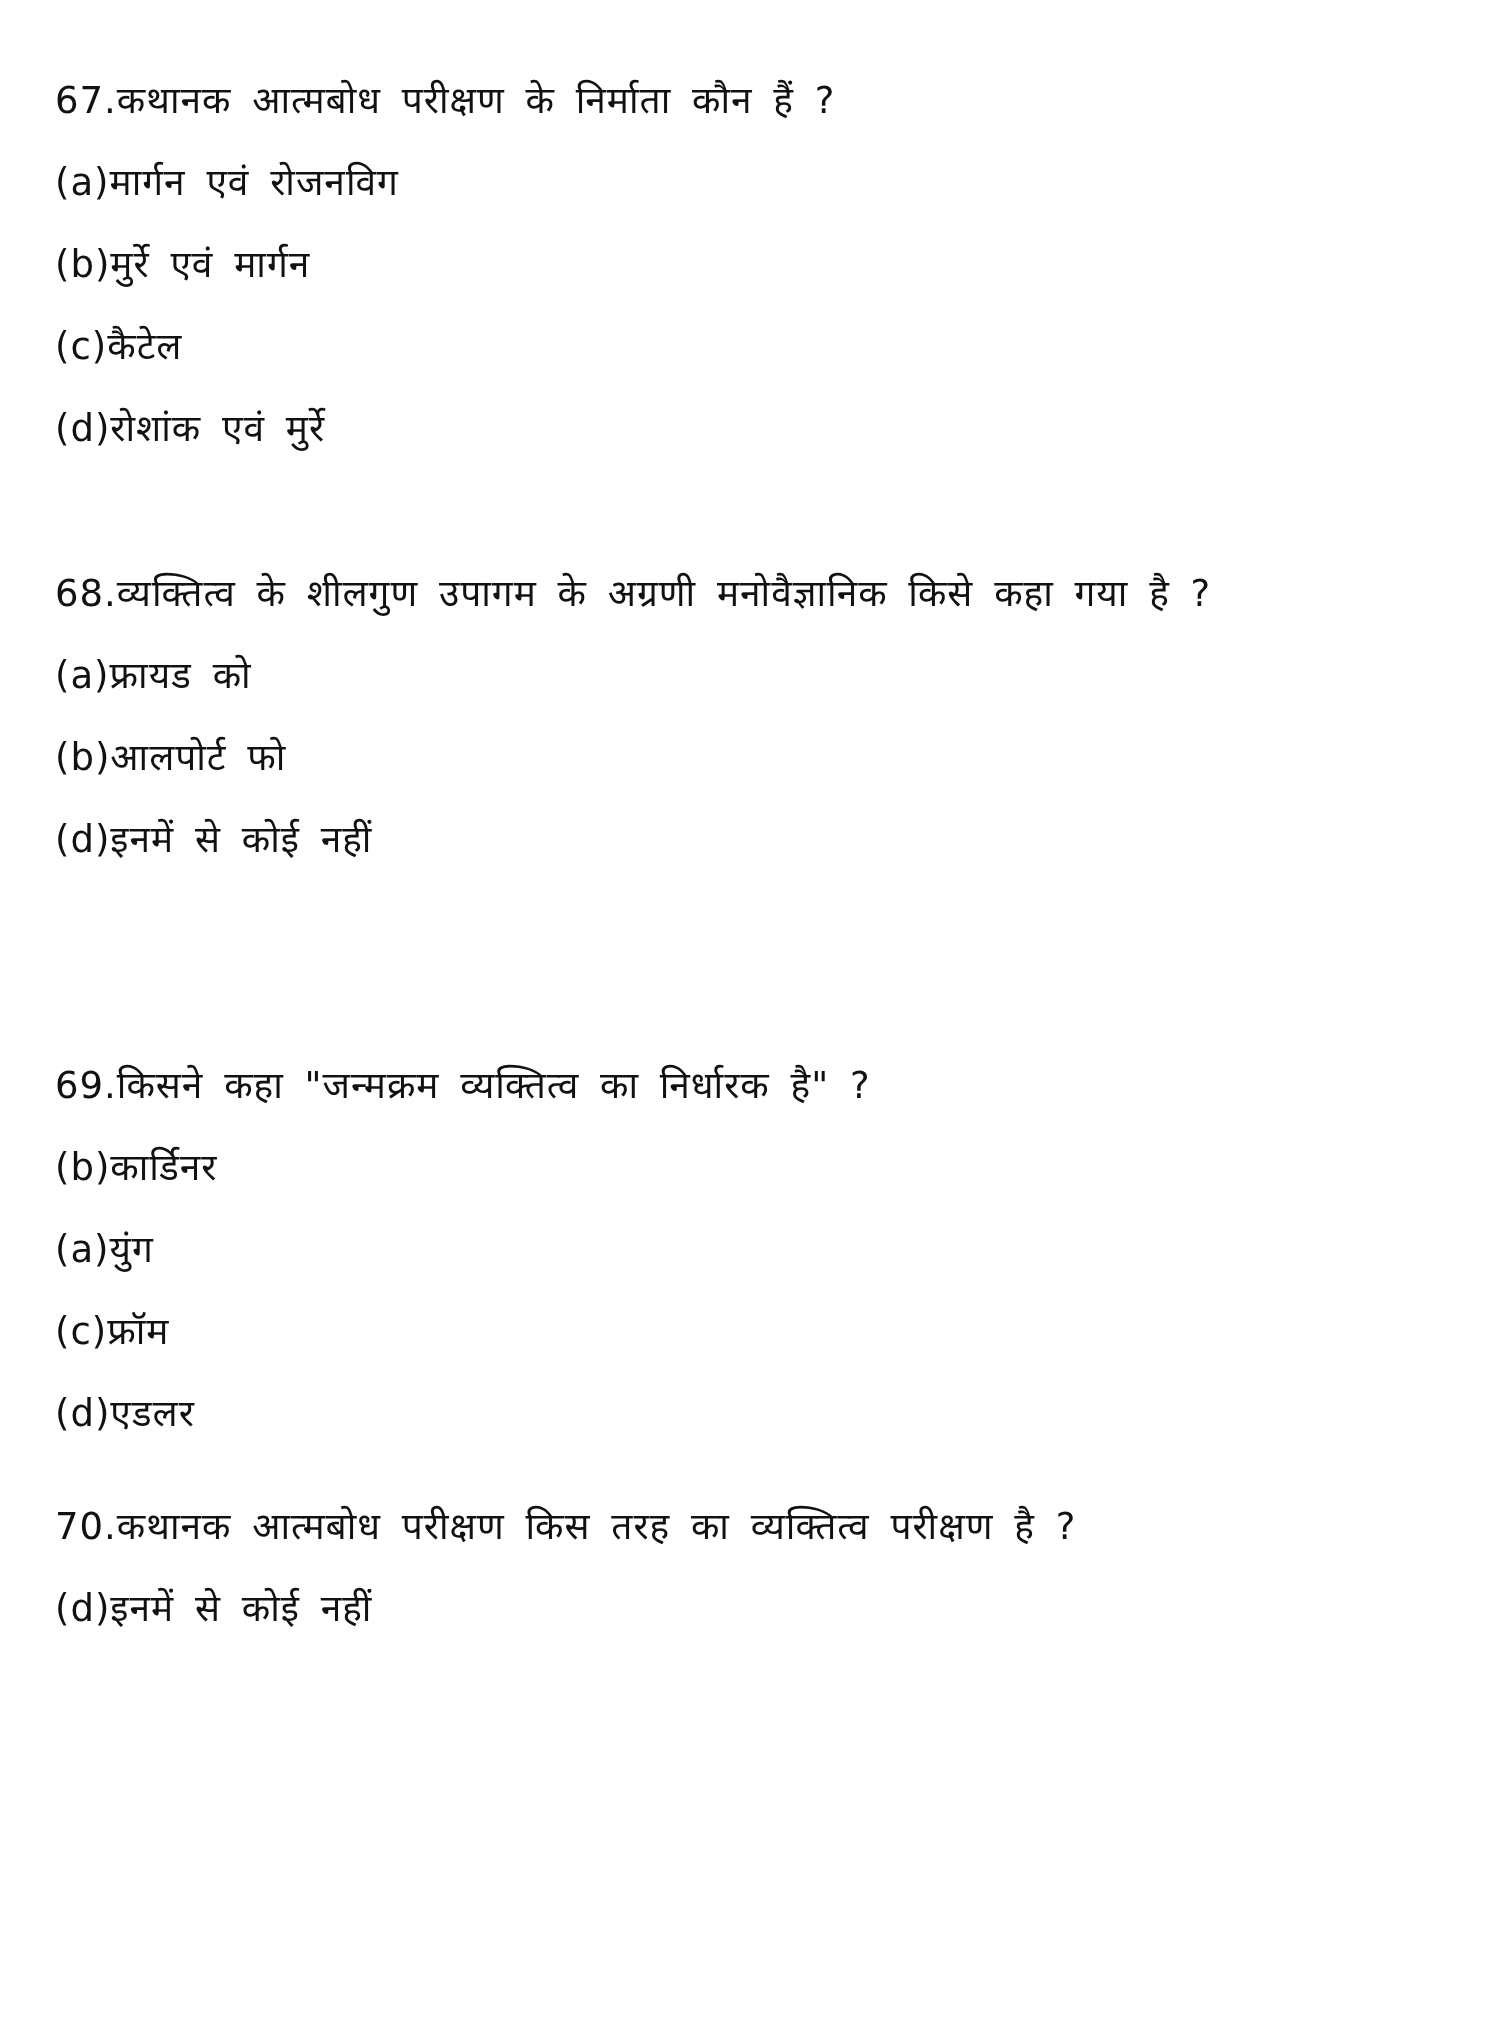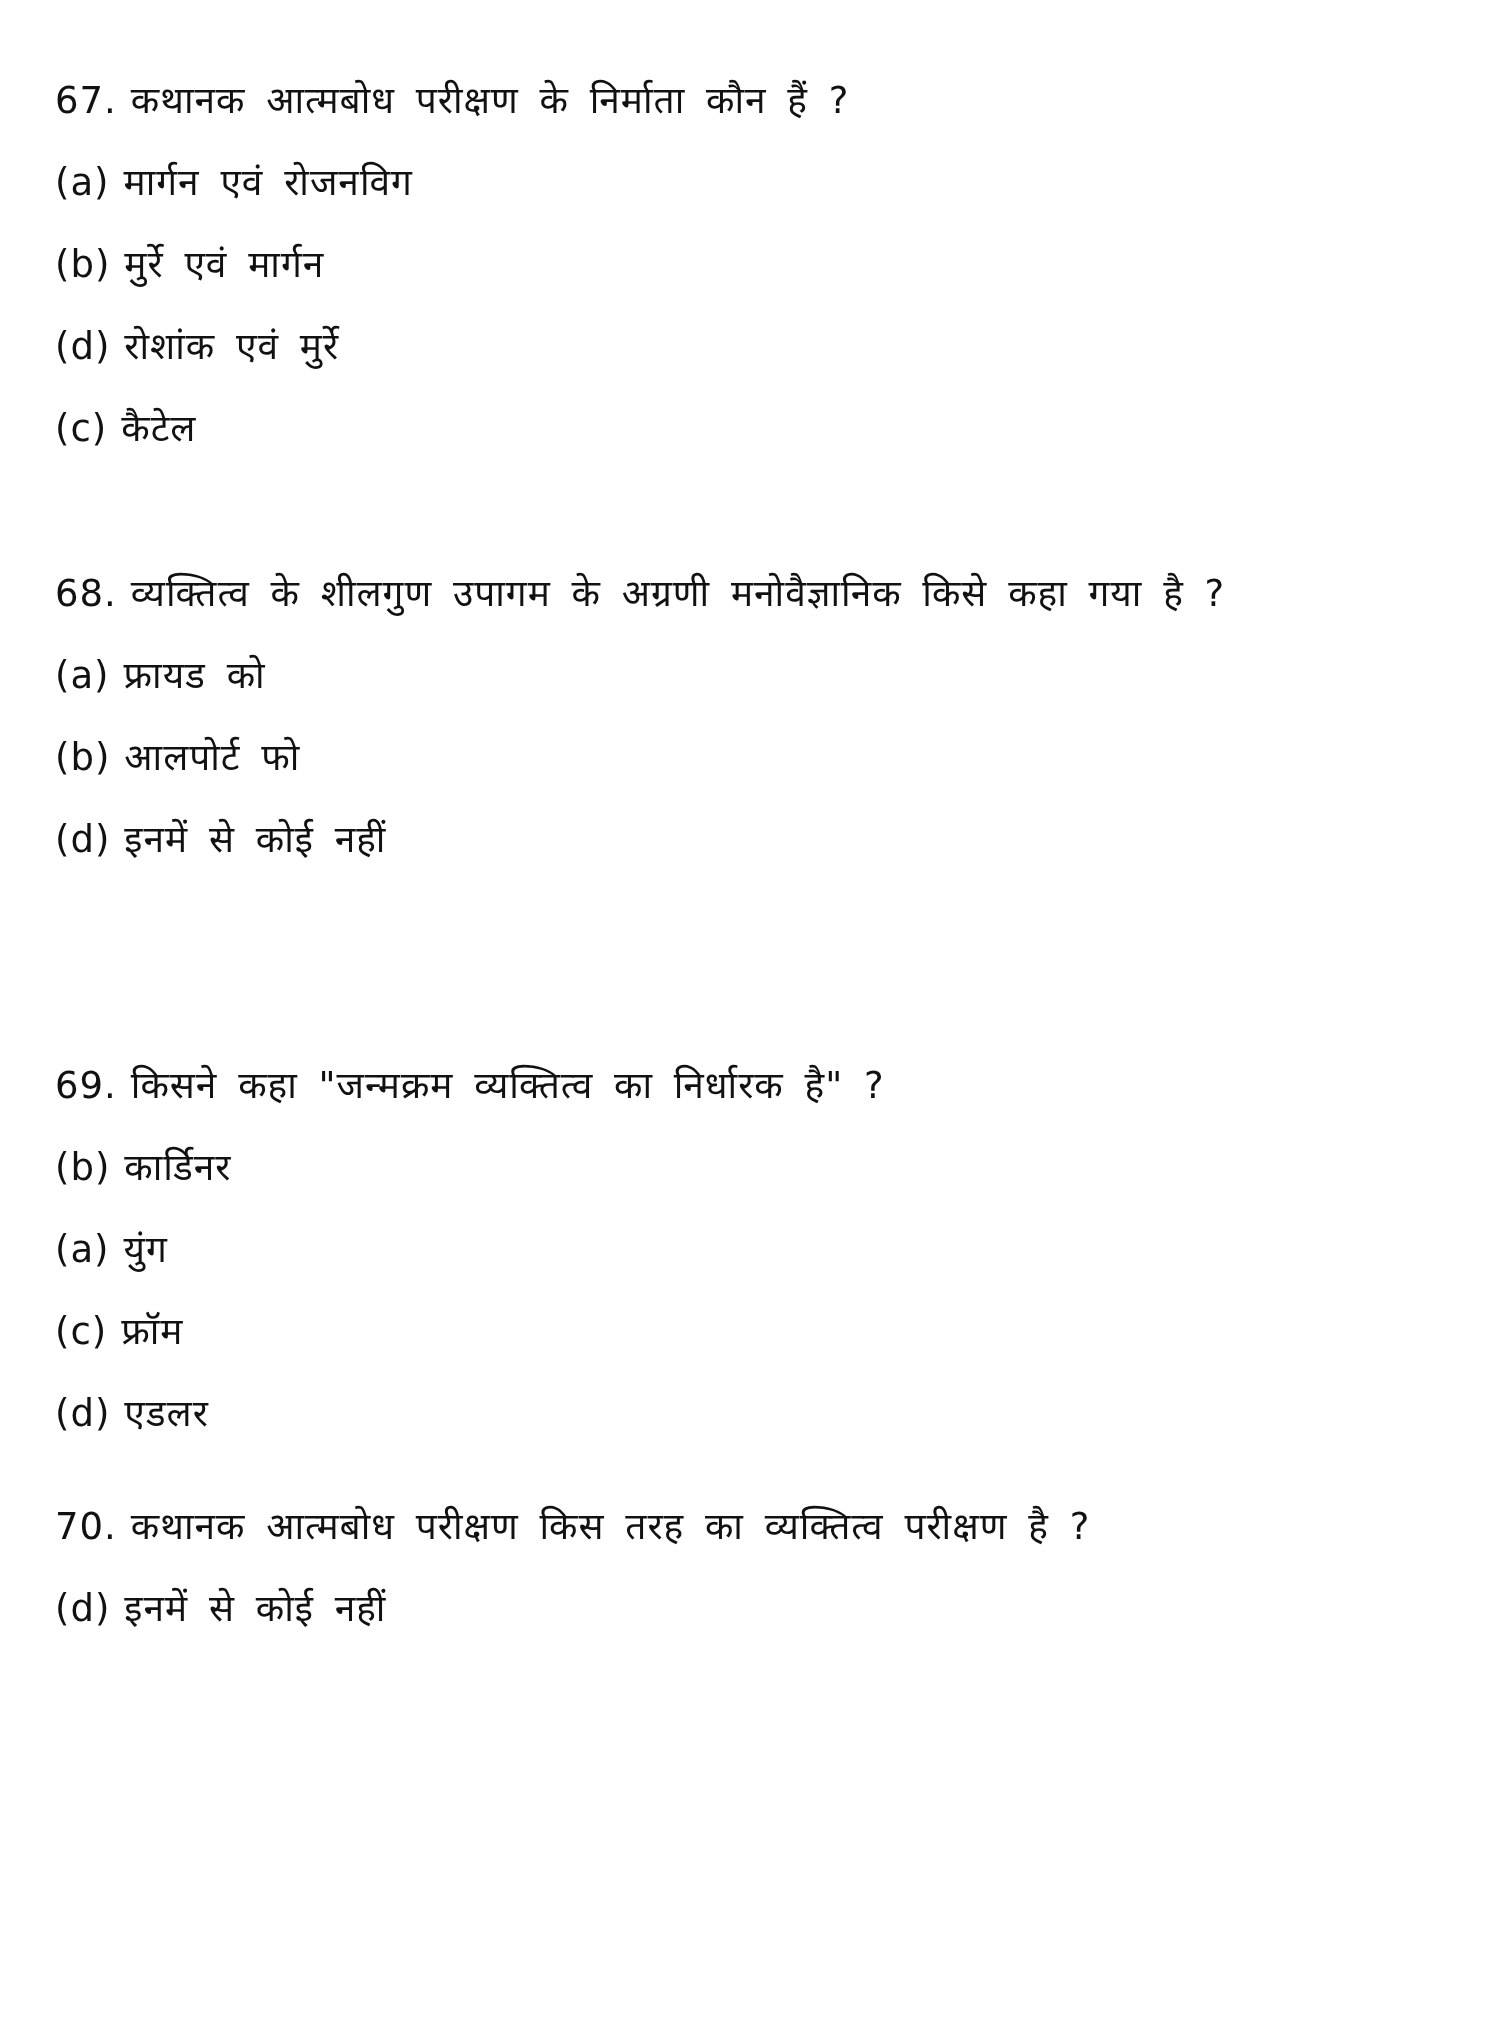--- a/index.html
+++ b/index.html
@@ -10,35 +10,35 @@
   }
   .question {
     position: absolute; left: 55px; width: 1420px;
   }
   .line {
     height: 82px; line-height: 82px;
     font-size: 37px; white-space: nowrap;
     letter-spacing: 1px;
     word-spacing: 8px;
   }
-  .num, .opt-label { margin-right: 14px; }
+  .num, .opt-label { }
 </style>
 </head>
 <body>
 
 <div>
 
   <div class="question" style="top:60px;">
     <div class="line">
       <span class="num">67.</span><span>कथानक आत्मबोध परीक्षण के निर्माता कौन हैं ?</span>
     </div>
     <div class="line"><span class="opt-label">(a)</span><span>मार्गन एवं रोजनविग</span></div>
     <div class="line"><span class="opt-label">(b)</span><span>मुर्रे एवं मार्गन</span></div>
+    <div class="line"><span class="opt-label">(c)</span><span>कैटेल</span></div>
     <div class="line"><span class="opt-label">(d)</span><span>रोशांक एवं मुर्रे</span></div>
-    <div class="line"><span class="opt-label">(c)</span><span>कैटेल</span></div>
   </div>
 
   <div class="question" style="top:553px;">
     <div class="line">
       <span class="num">68.</span><span>व्यक्तित्व के शीलगुण उपागम के अग्रणी मनोवैज्ञानिक किसे कहा गया है ?</span>
     </div>
     <div class="line"><span class="opt-label">(a)</span><span>फ्रायड को</span></div>
     <div class="line"><span class="opt-label">(b)</span><span>आलपोर्ट फो</span></div>
     <div class="line"><span class="opt-label">(d)</span><span>इनमें से कोई नहीं</span></div>
   </div>

